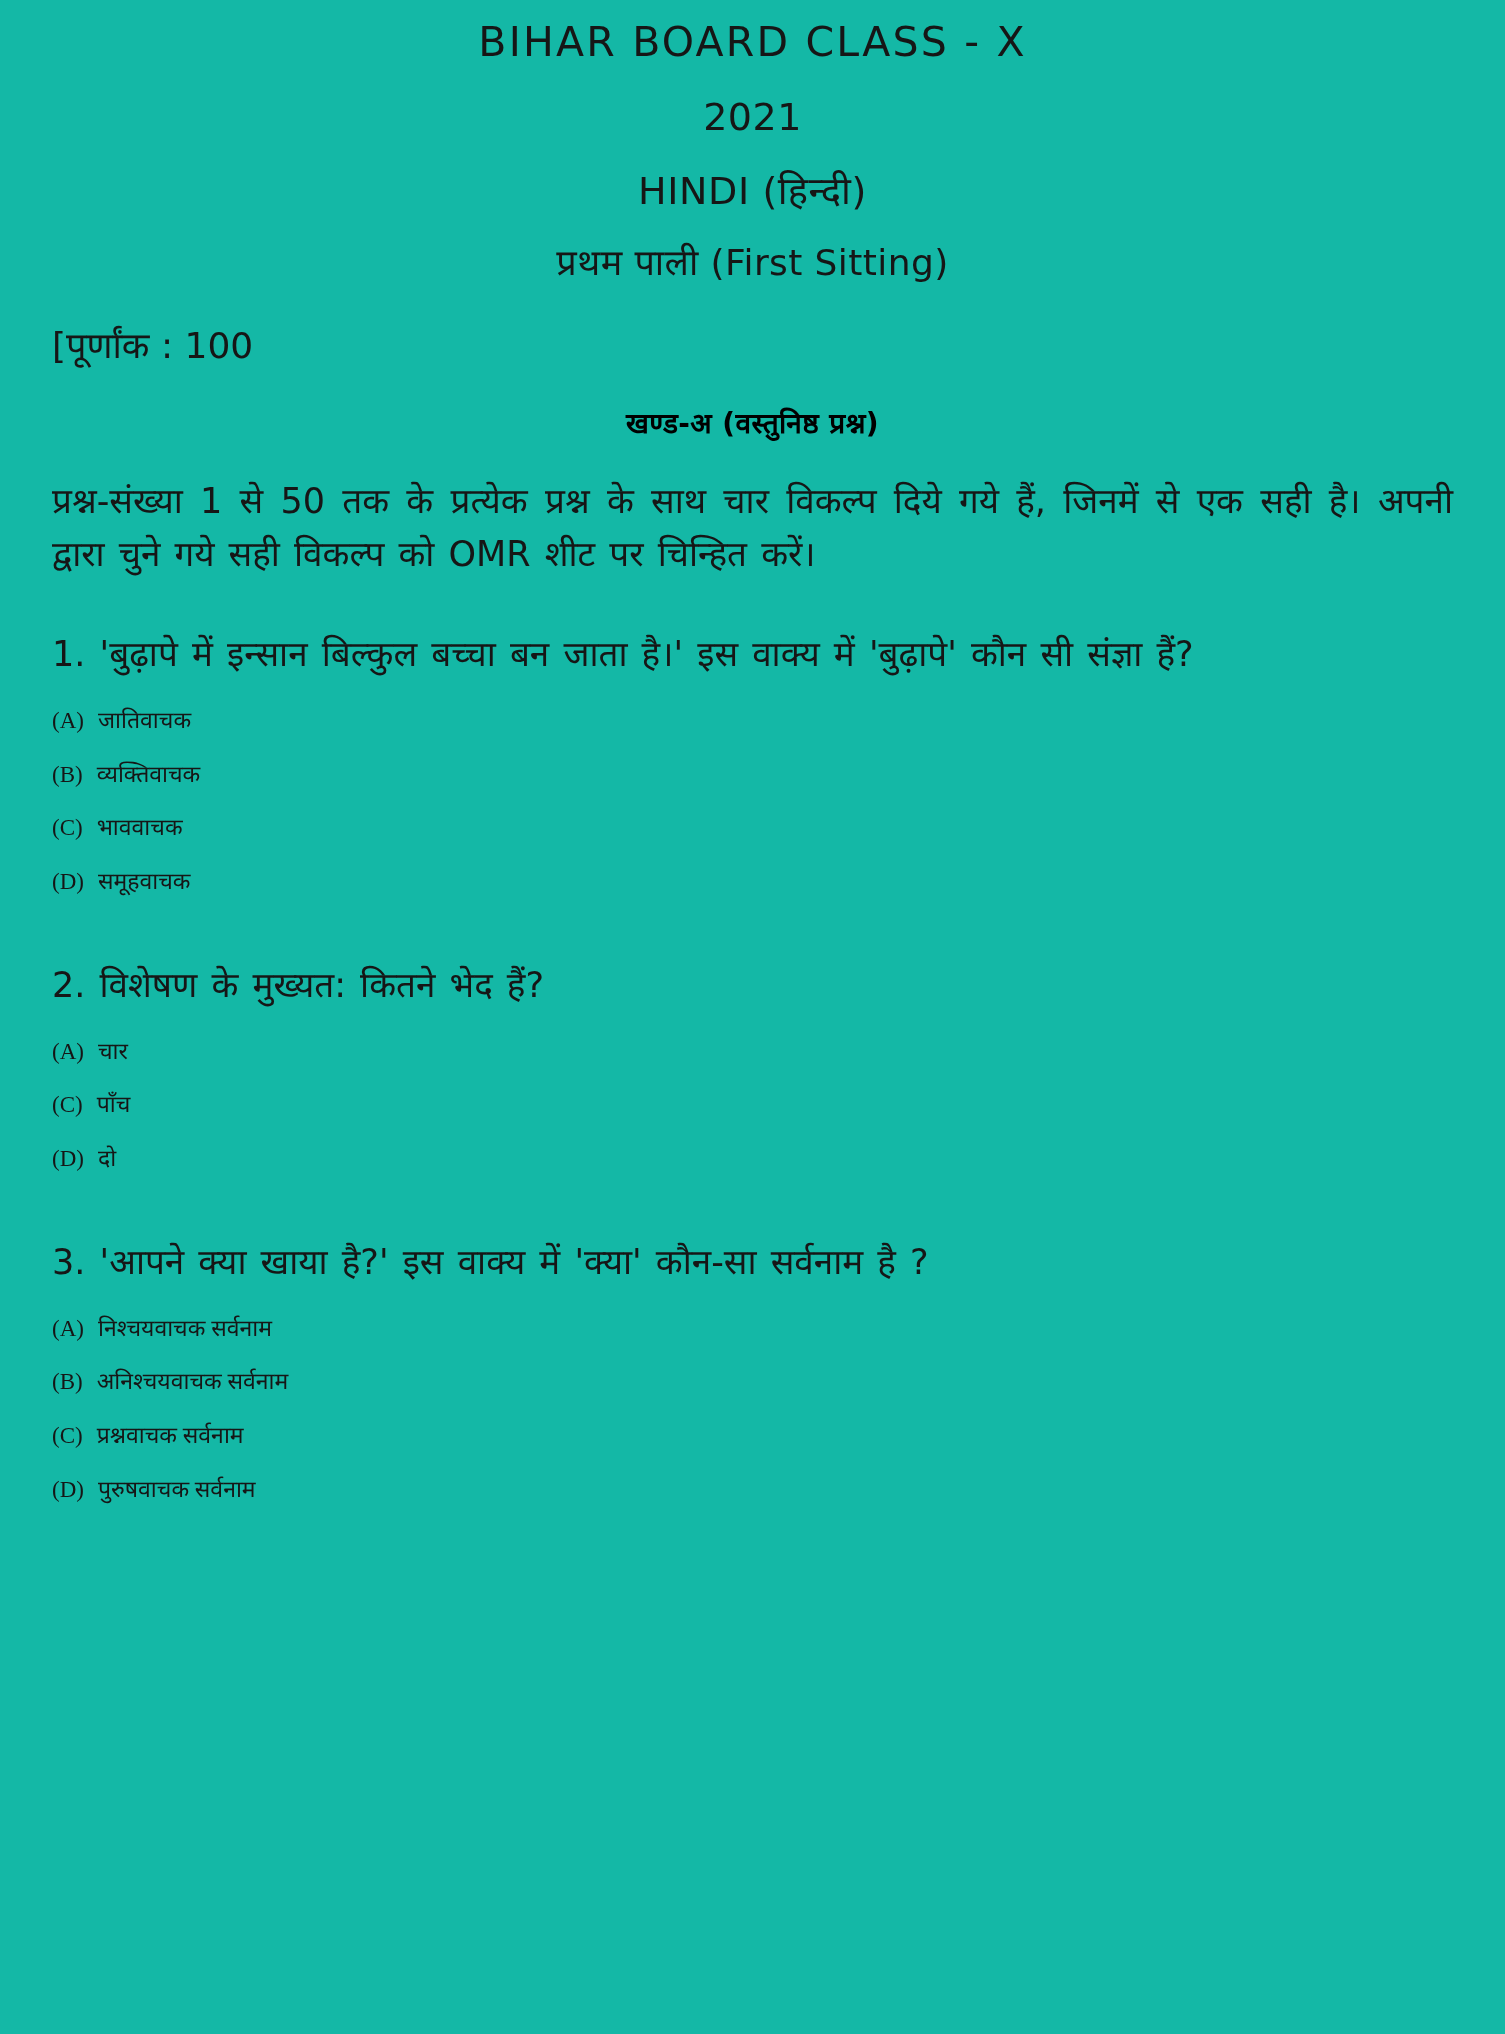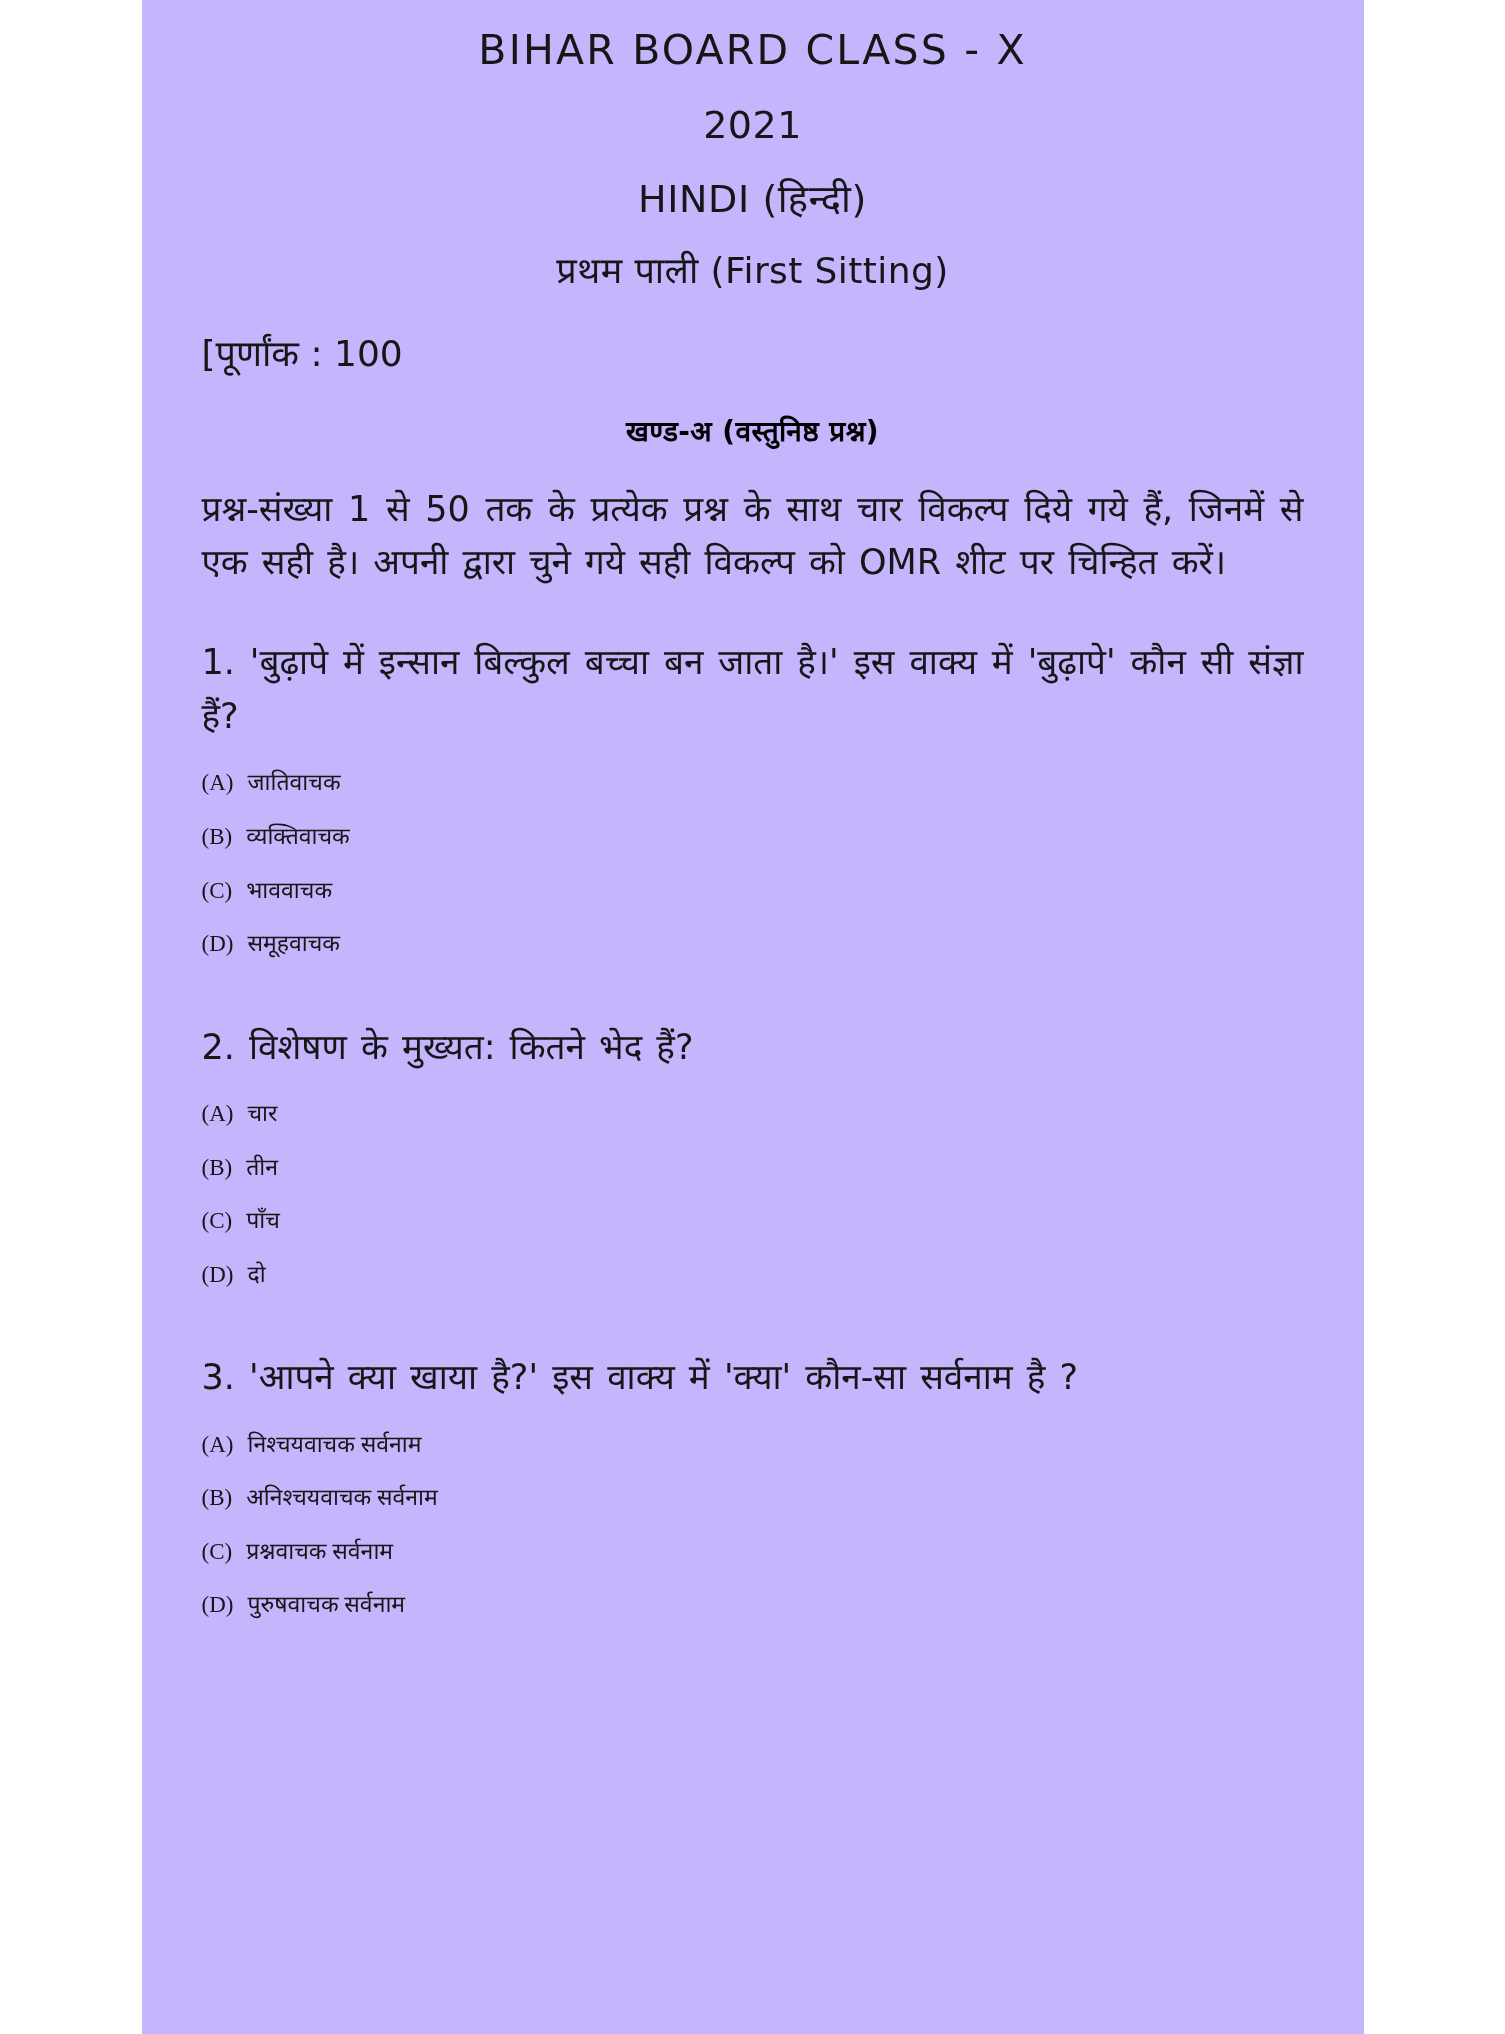--- a/index.html
+++ b/index.html
@@ -7,25 +7,25 @@
     margin: 0;
     padding: 0;
     background: #ffffff;
   }
   body {
     font-family: "Liberation Sans", "DejaVu Sans", sans-serif;
     color: #111111;
   }
   .page {
     position: relative;
-    width: 1222px;
+    width: 1505px;
     min-height: 2034px;
-    background: #c4b5fd;
+    background: #14b8a6;
     margin: 0 auto;
-    padding: 12px;
+    padding: 4px;
     box-sizing: border-box;
     overflow: hidden;
   }
   .inner {
     padding: 10px 48px 0 48px;
   }
 
   
   .hdr {
     text-align: center;
@@ -166,23 +166,20 @@
     <div class="q-block spaced">
       <div class="q-text nowrapjust">
         <span>2.</span>
         <span>विशेषण के मुख्यत: कितने भेद हैं?</span>
       </div>
       <div class="opts">
         <div class="opt">
           <span class="lbl">(A)</span><span>चार</span>
         </div>
         <div class="opt">
-          <span class="lbl">(B)</span><span>तीन</span>
-        </div>
-        <div class="opt">
           <span class="lbl">(C)</span><span>पाँच</span>
         </div>
         <div class="opt">
           <span class="lbl">(D)</span><span>दो</span>
         </div>
       </div>
     </div>
 
     <div class="q-block spaced">
       <div class="q-text nowrapjust">

